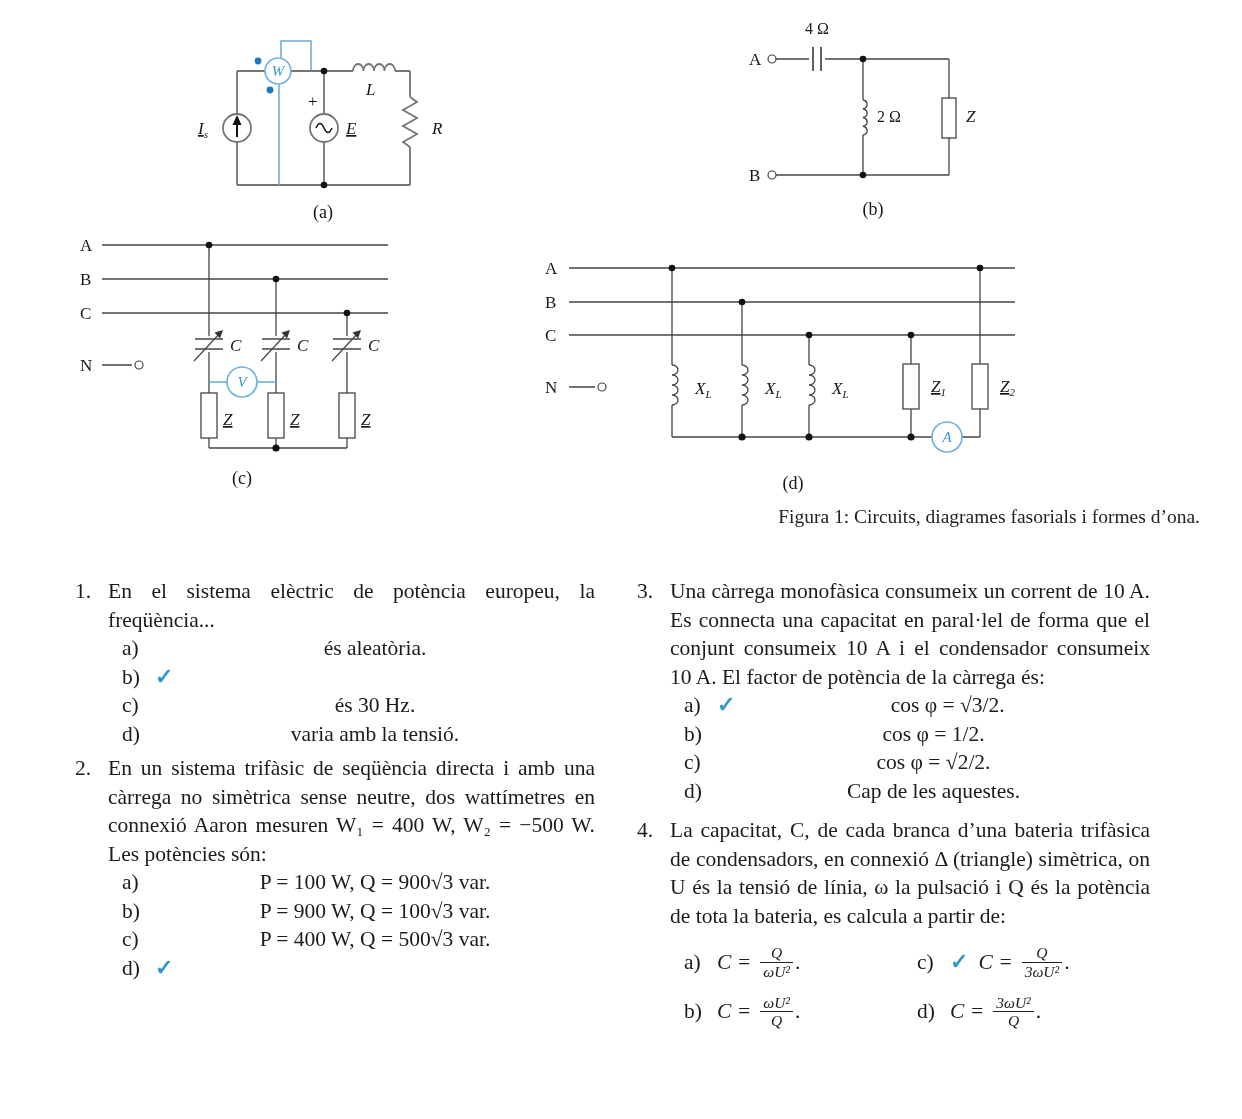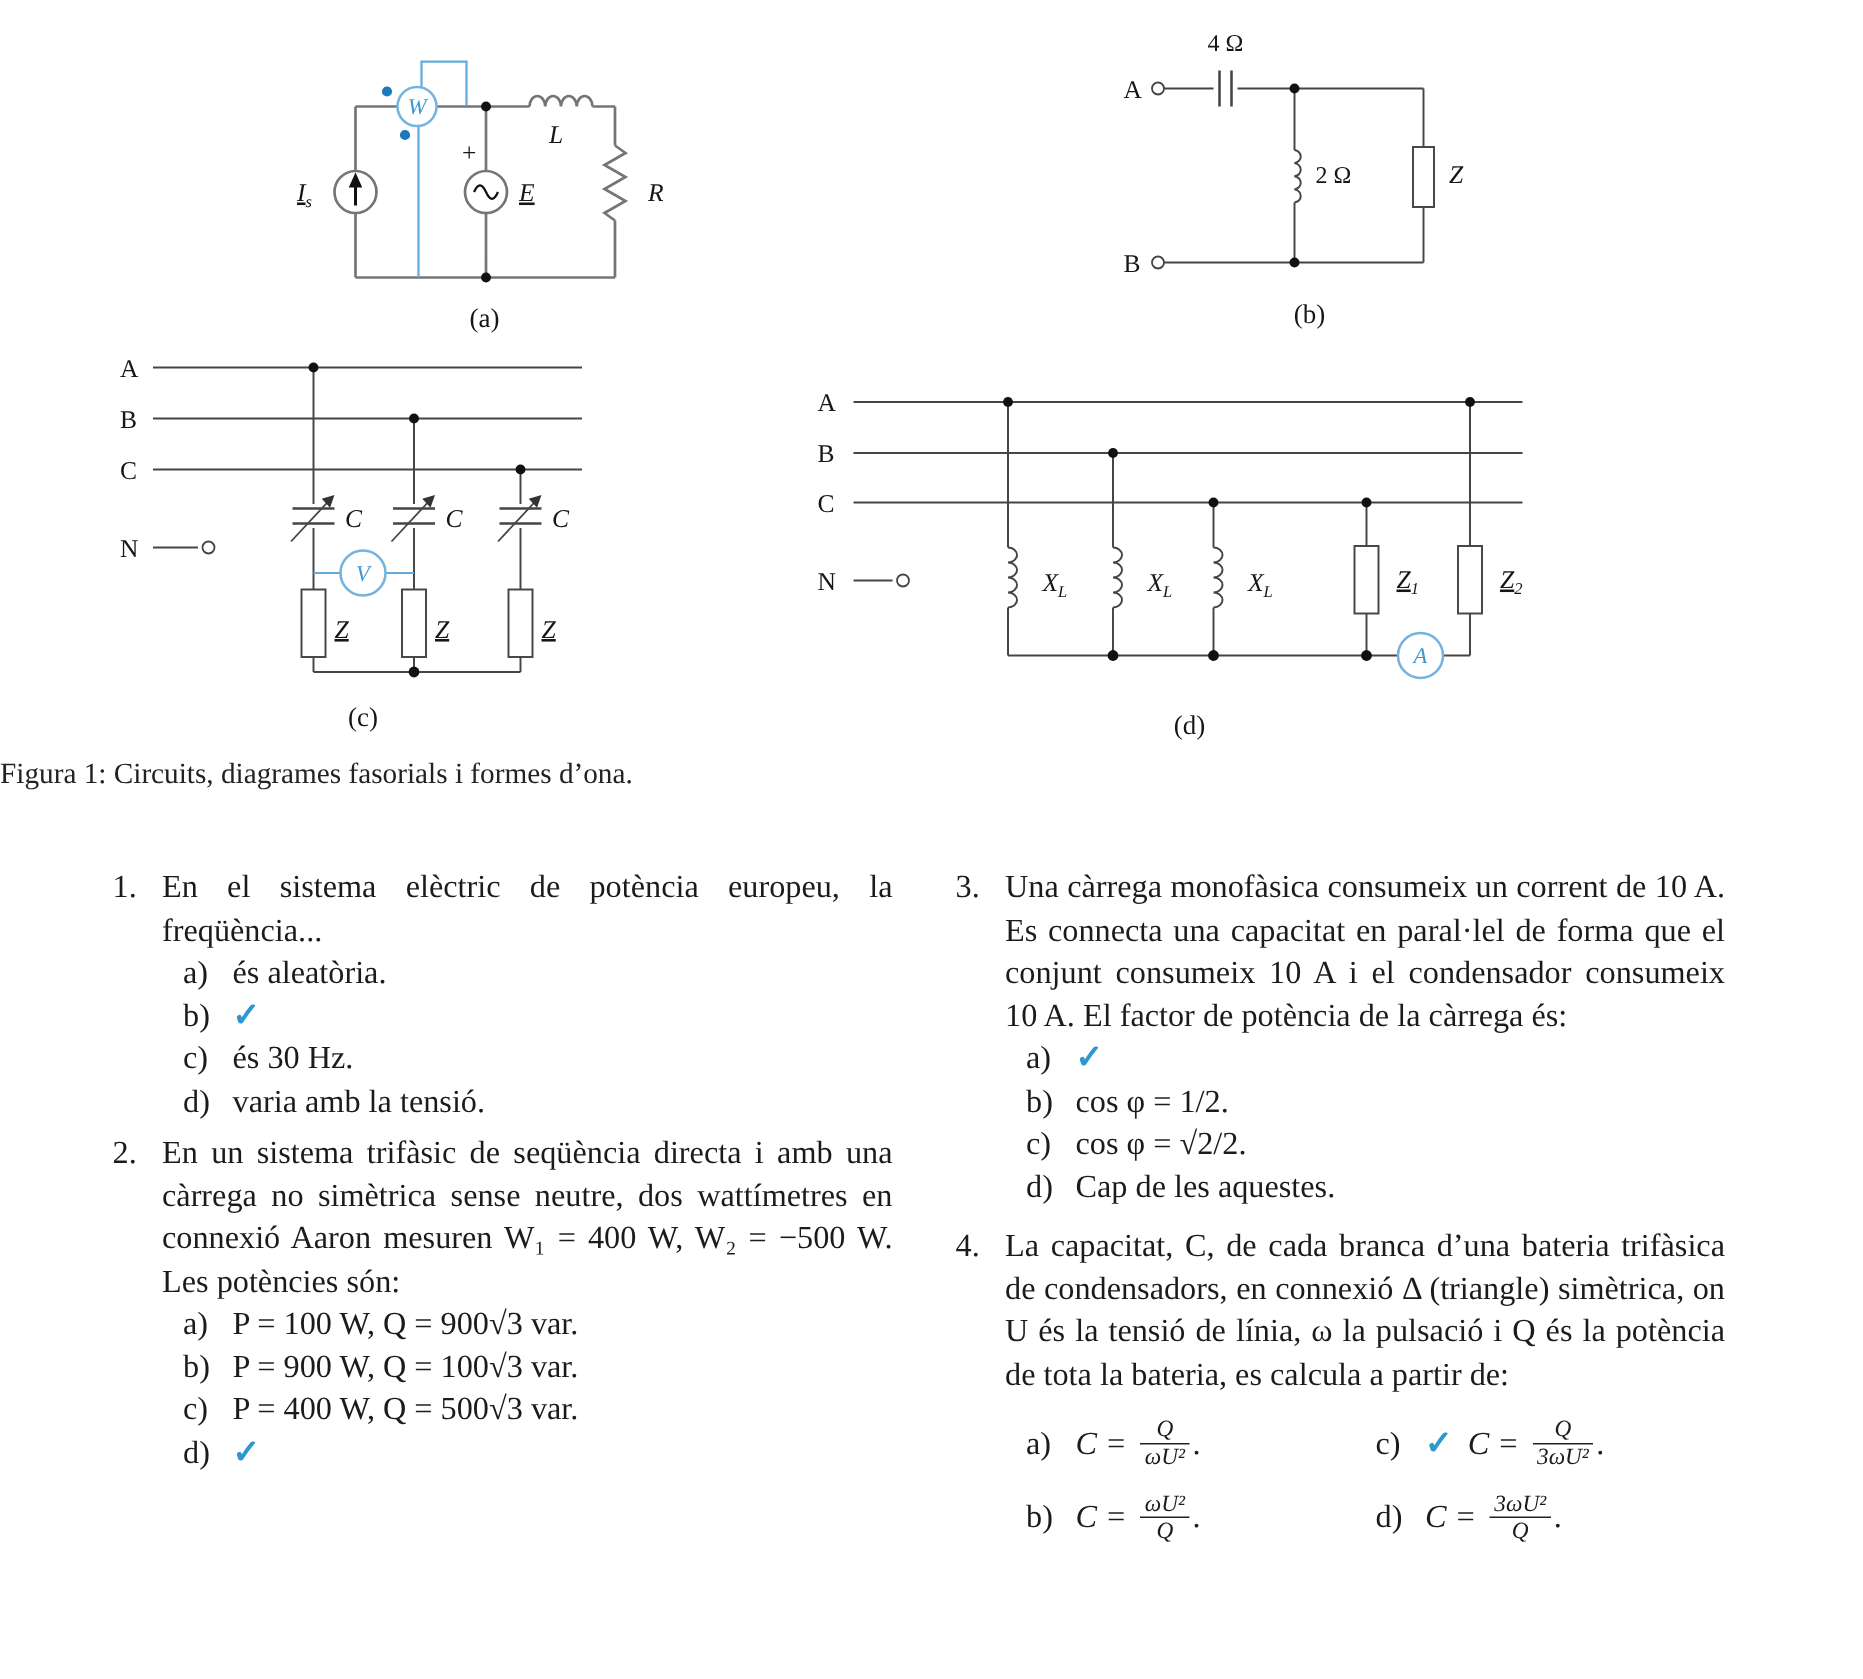--- a/index.html
+++ b/index.html
@@ -9,36 +9,36 @@
   
   .circ{position:absolute;}
   svg text{font-family:"Liberation Serif","DejaVu Serif",serif;fill:#161616;}
   .lblv{font-style:italic;font-size:17px;}
   .lblu{font-size:17px;}
   .lbls{font-size:16px;}
   .sub{font-size:11px;font-style:italic;}
   .u{text-decoration:underline;}
   .blue-t{fill:#3b98d2;font-style:italic;font-size:15px;}
   .figlab{font-size:18px;}
-  .caption{position:absolute;top:506px;left:0;width:1200px;text-align:left;
+  .caption{position:absolute;top:506px;left:0;width:1200px;text-align:right;
            font-size:19.5px;color:#222;}
 
   
   .qcol{position:absolute;top:577px;font-size:21.5px;line-height:28.5px;}
   #qcol-left{left:75px;width:520px;}
   #qcol-right{left:637px;width:513px;}
   .question{display:flex;align-items:flex-start;}
   .qnum{width:33px;flex:none;}
   .qbody{flex:1;text-align:justify;}
   .opts{margin-left:47px;}
   .opt{display:flex;align-items:baseline;}
   .opt-label{width:33px;flex:none;}
   .check{color:#2e96d1;font-weight:bold;margin-right:10px;font-size:22px;flex:none;}
   .check:empty{display:none;margin:0;}
-  .opt-text{flex:1;}
+  .opt-text{flex:1;text-align:center;}
   .q2{margin-top:6px;}
   .q4opts{display:grid;grid-template-columns:1fr 1fr;margin-left:47px;margin-top:14px;row-gap:13px;}
   .fopt{display:flex;align-items:center;line-height:normal;}
   .lead{font-style:italic;margin-right:7px;}
   .frac{display:inline-block;text-align:center;vertical-align:middle;margin:0 2px;}
   .fnum,.fden{display:block;font-size:15.5px;line-height:1.15;font-style:italic;padding:0 3px;}
   .fden{border-top:1.4px solid #222;}
 </style>
 </head>
 <body>
@@ -236,20 +236,21 @@
   <div class="qcol" id="qcol-right">
 
     <div class="question">
       <span class="qnum">3.</span>
       <div class="qbody">Una càrrega monofàsica consumeix un corrent de 10 A. Es connecta una capacitat en paral·lel de forma que el conjunt consumeix 10 A i el condensador consumeix 10 A. El factor de potència de la càrrega és:</div>
     </div>
     <div class="opts">
       <div class="opt">
         <span class="opt-label">a)</span>
         <span class="check">✓</span>
+        <span class="opt-text">cos φ = √3/2.</span>
       </div>
       <div class="opt">
         <span class="opt-label">b)</span>
 
         <span class="opt-text">cos φ = 1/2.</span>
       </div>
       <div class="opt">
         <span class="opt-label">c)</span>
 
         <span class="opt-text">cos φ = √2/2.</span>

